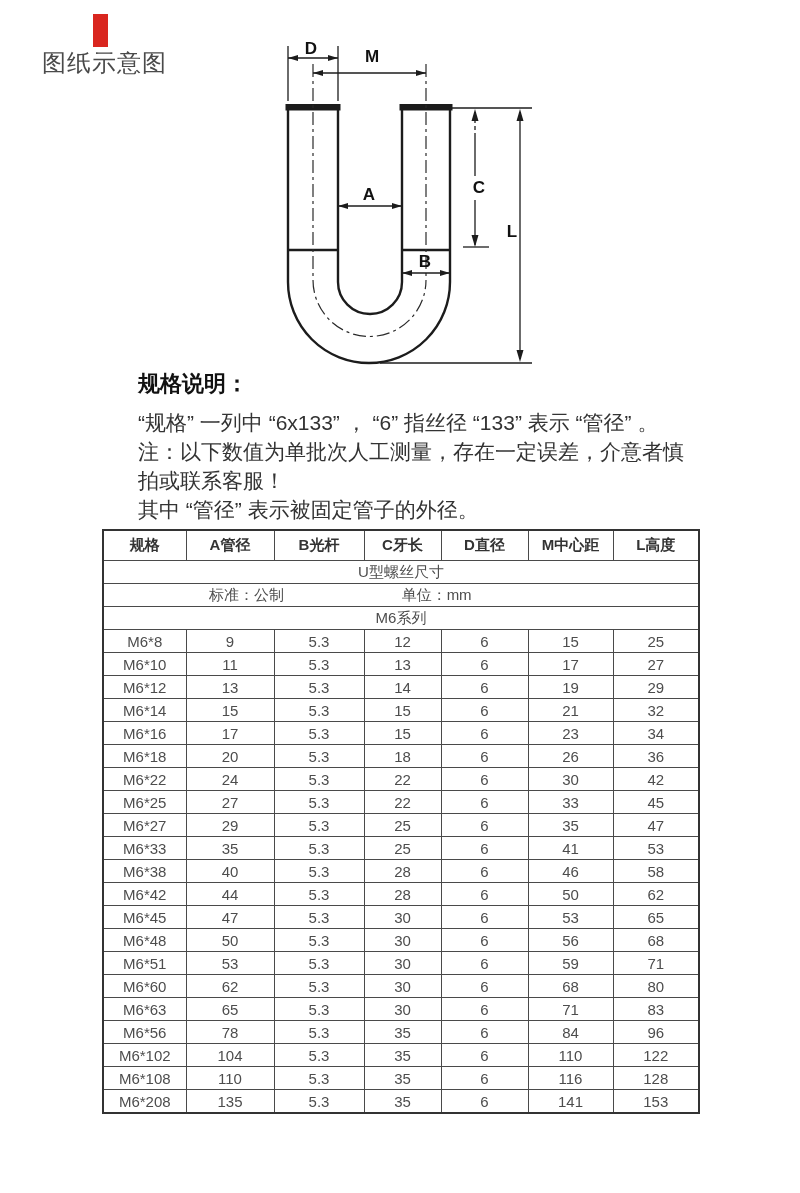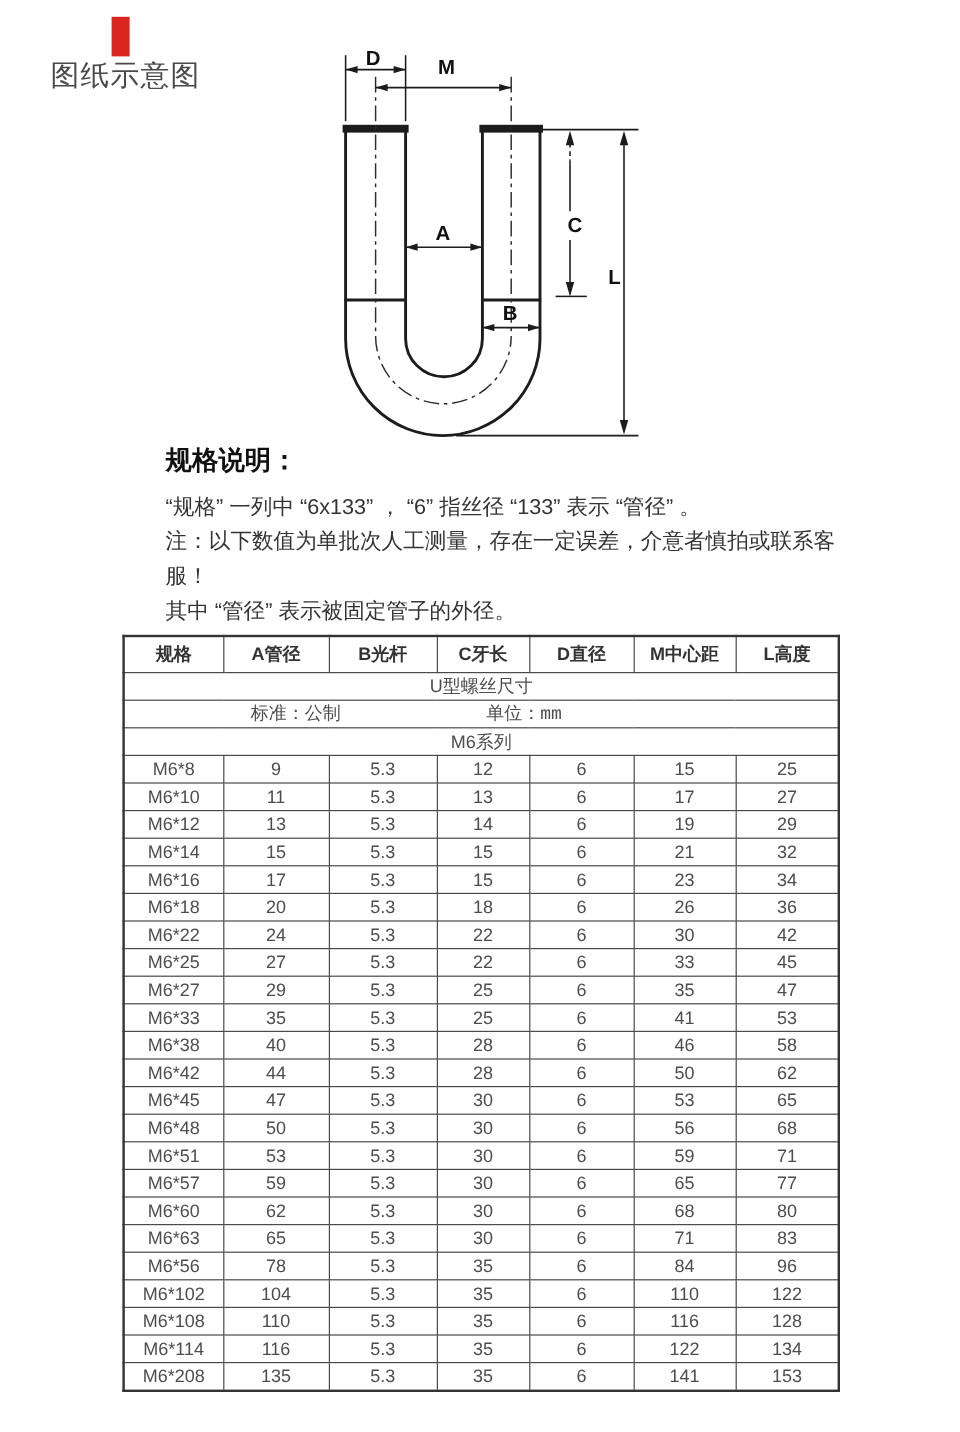--- a/index.html
+++ b/index.html
@@ -19,29 +19,29 @@
   .diagram .part-fill { fill:#1c1c1c; stroke:none; }
   .diagram .center { stroke:#2a2a2a; stroke-width:1.2; fill:none; stroke-dasharray:13 4 3 4; }
   .diagram .dim { stroke:#1c1c1c; stroke-width:1.3; fill:none; }
   .diagram .dim-dash { stroke:#1c1c1c; stroke-width:1.3; fill:none; stroke-dasharray:4 3; }
   .diagram .arrow { fill:#1c1c1c; stroke:none; }
   .diagram text { font-family:"Liberation Sans",sans-serif; font-size:17px; font-weight:bold; fill:#111; text-anchor:middle; }
 
   
   .spec-note { position:absolute; left:138px; top:369px; width:560px; }
   .spec-note h2 { margin:0 0 9px 0; font-size:22px; color:#111; font-weight:bold; }
-  .spec-note p { margin:0; font-size:18px; color:#333; line-height:29px; }
+  .spec-note p { margin:0; font-size:21px; color:#333; line-height:29px; }
 
   
   table.spec { position:absolute; left:102px; top:529px; width:596px;
     border-collapse:collapse; table-layout:fixed; border:2px solid #333; }
   table.spec th, table.spec td { border:1px solid #4a4a4a; text-align:center; padding:0;
     font-size:15px; color:#4d4d4d; font-weight:normal; overflow:hidden; white-space:nowrap; }
   td.tbl-title { height:30px; font-size:19px; color:#333; }
-  td.tbl-std { height:28px; position:relative; font-size:16px; color:#333;font-family:Liberation Mono, monospace; }
+  td.tbl-std { height:28px; position:relative; font-size:16px; color:#333; }
   td.tbl-std .std-item { position:absolute; top:50%; transform:translate(-50%,-50%); }
   td.tbl-std .std-standard { left:24%; }
   td.tbl-std .std-unit { left:56%; }
   td.tbl-series { height:25px; font-weight:bold; color:#333; }
   table.spec thead th { height:29px; font-weight:bold; color:#333; }
   table.spec tbody td { height:22px; }
 </style>
 </head>
 <body>
 
@@ -291,29 +291,20 @@
       <tr>
         <td>M6*51</td>
         <td>53</td>
         <td>5.3</td>
         <td>30</td>
         <td>6</td>
         <td>59</td>
         <td>71</td>
       </tr>
       <tr>
-        <td>M6*57</td>
-        <td>59</td>
-        <td>5.3</td>
-        <td>30</td>
-        <td>6</td>
-        <td>65</td>
-        <td>77</td>
-      </tr>
-      <tr>
         <td>M6*60</td>
         <td>62</td>
         <td>5.3</td>
         <td>30</td>
         <td>6</td>
         <td>68</td>
         <td>80</td>
       </tr>
       <tr>
         <td>M6*63</td>
@@ -345,29 +336,20 @@
       <tr>
         <td>M6*108</td>
         <td>110</td>
         <td>5.3</td>
         <td>35</td>
         <td>6</td>
         <td>116</td>
         <td>128</td>
       </tr>
       <tr>
-        <td>M6*114</td>
-        <td>116</td>
-        <td>5.3</td>
-        <td>35</td>
-        <td>6</td>
-        <td>122</td>
-        <td>134</td>
-      </tr>
-      <tr>
         <td>M6*208</td>
         <td>135</td>
         <td>5.3</td>
         <td>35</td>
         <td>6</td>
         <td>141</td>
         <td>153</td>
       </tr>
     </tbody>
 </table>

